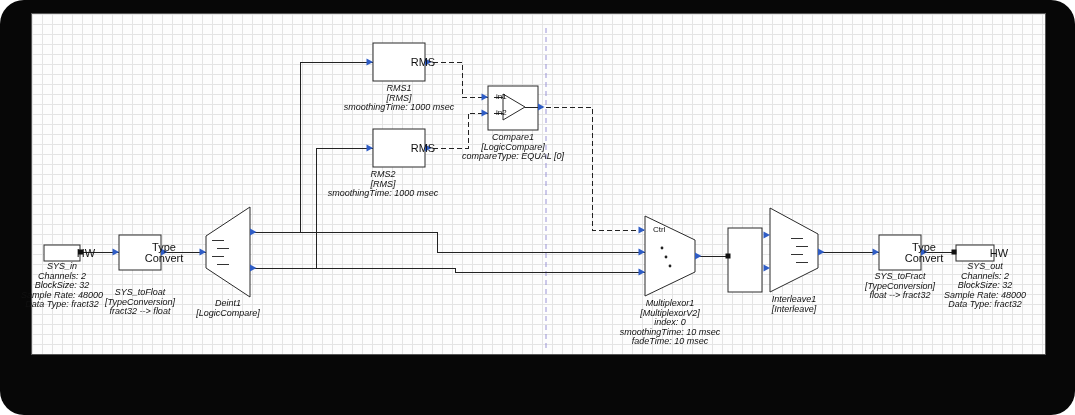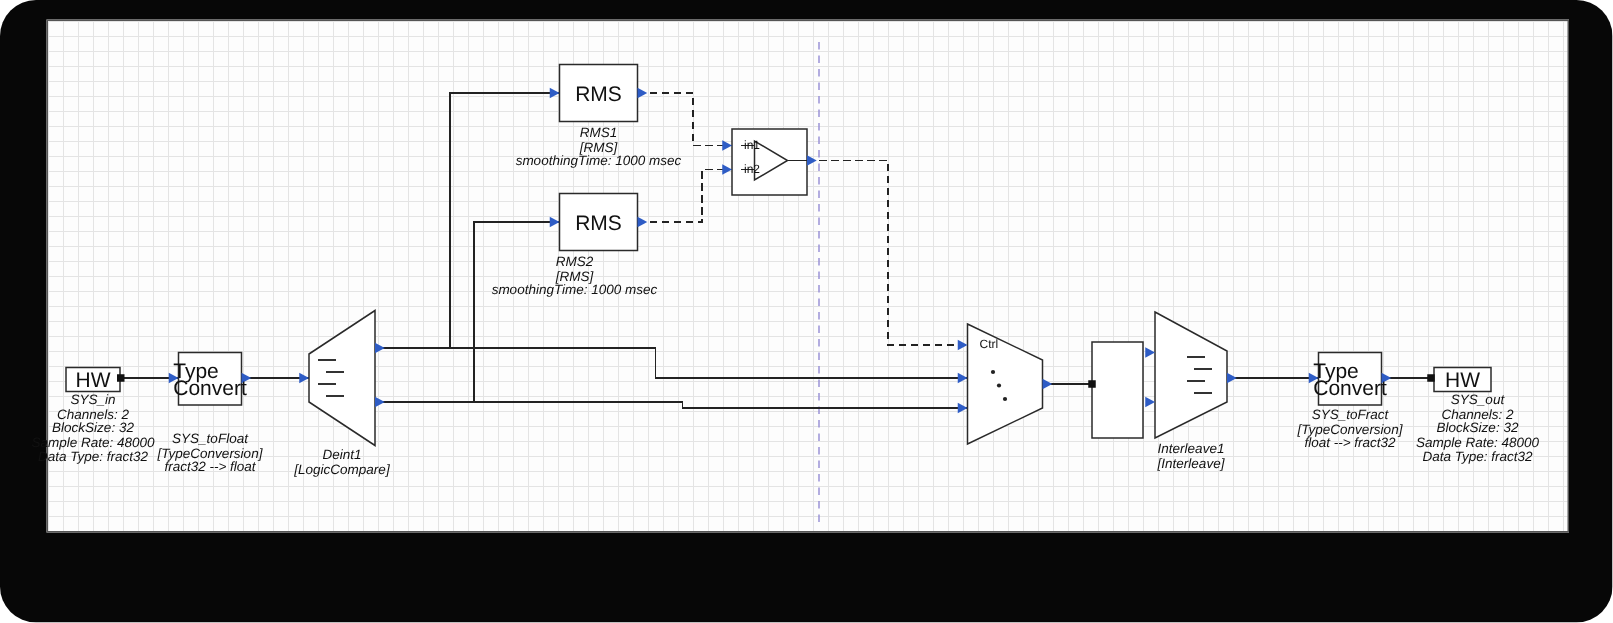--- a/index.html
+++ b/index.html
@@ -13,21 +13,21 @@
   .wire{fill:none;stroke:var(--wire,#222222);stroke-width:1;shape-rendering:crispEdges;}
   .wire.dashed{stroke-dasharray:5 3;}
   .pin{fill:var(--pin,#2e5cc5);stroke:none;}
   .hwpin{fill:#111111;stroke:none;}
   .hatch{stroke:#333333;stroke-width:1;fill:none;shape-rendering:crispEdges;}
   .dot{fill:#222222;}
   .divider{stroke:var(--divider,#9a93d6);stroke-width:1;stroke-dasharray:5 4;fill:none;}
   .caption{position:absolute;z-index:3;text-align:center;font-size:9px;color:#111;font-style:italic;}
   .caption div{line-height:9.6px;white-space:nowrap;}
   .blabel{position:absolute;z-index:3;display:flex;align-items:center;justify-content:center;
-    text-align:left;font-size:14px;line-height:10.5px;color:#111;}
+    text-align:center;font-size:11px;line-height:10.5px;color:#111;padding-left:24px;}
   .minilabel{position:absolute;z-index:3;font-size:8px;line-height:8px;color:#111;}
 </style>
 </head>
 <body>
 
 <div class="stage">
   <div class="bezel"></div>
   <div class="canvas"></div>
 
   <svg class="overlay" width="1075" height="415" viewBox="0 0 1075 415">
@@ -142,20 +142,32 @@
   <div class="caption" style="left:334px;top:84px;width:130px">
       <div>RMS1</div>
       <div>[RMS]</div>
       <div>smoothingTime: 1000 msec</div>
     </div>
   <div class="caption" style="left:318px;top:170px;width:130px">
       <div>RMS2</div>
       <div>[RMS]</div>
       <div>smoothingTime: 1000 msec</div>
     </div>
+  <div class="caption" style="left:448px;top:133px;width:130px">
+      <div>Compare1</div>
+      <div>[LogicCompare]</div>
+      <div>compareType: EQUAL [0]</div>
+    </div>
+  <div class="caption" style="left:605px;top:299px;width:130px">
+      <div>Multiplexor1</div>
+      <div>[MultiplexorV2]</div>
+      <div>index: 0</div>
+      <div>smoothingTime: 10 msec</div>
+      <div>fadeTime: 10 msec</div>
+    </div>
   <div class="caption" style="left:750px;top:295px;width:88px">
       <div>Interleave1</div>
       <div>[Interleave]</div>
     </div>
   <div class="caption" style="left:853px;top:272px;width:94px">
       <div>SYS_toFract</div>
       <div>[TypeConversion]</div>
       <div>float --&gt; fract32</div>
     </div>
   <div class="caption" style="left:933px;top:262px;width:104px">

